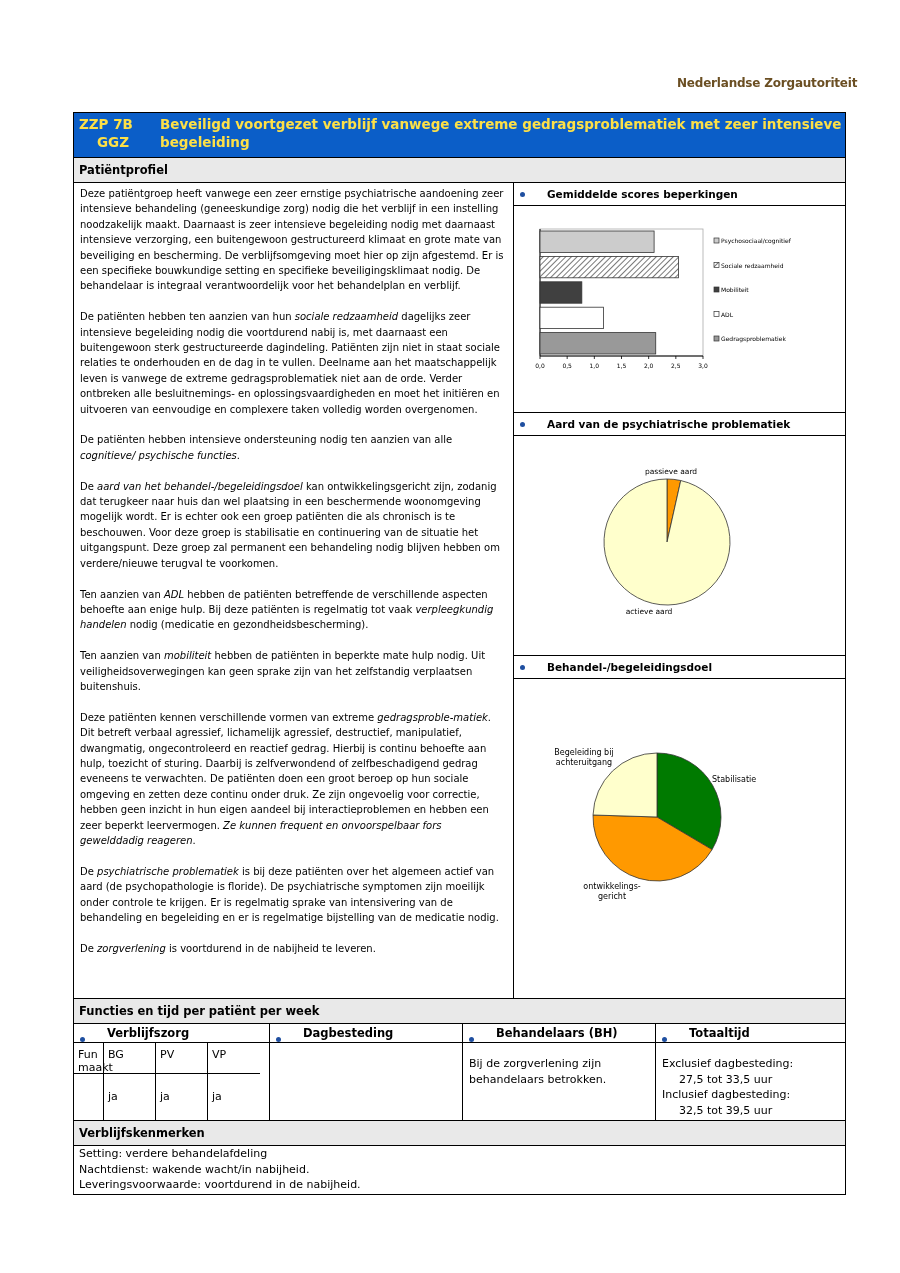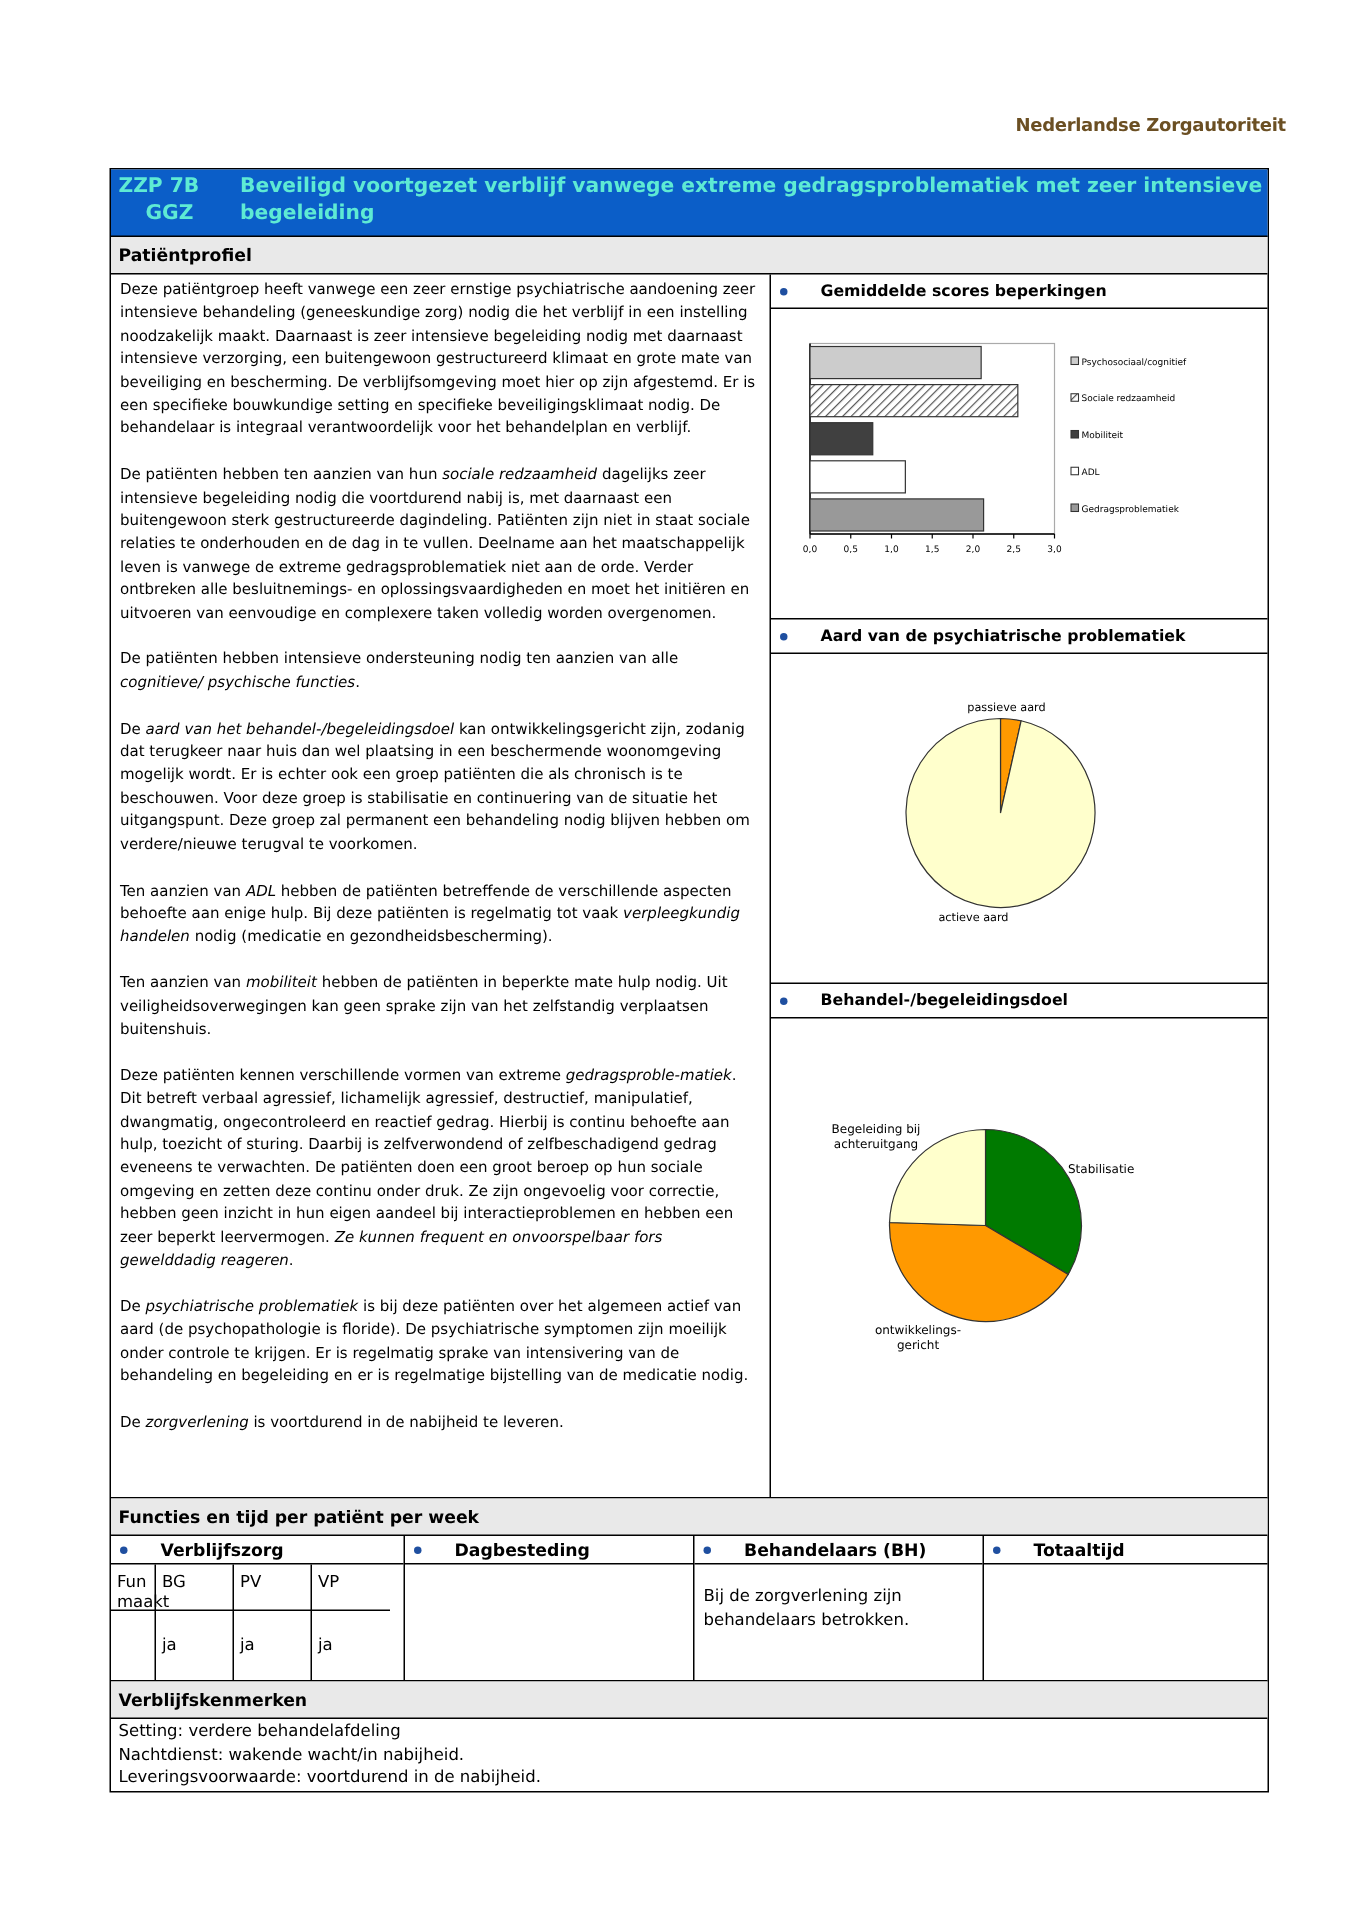--- a/index.html
+++ b/index.html
@@ -1,37 +1,37 @@
 <!DOCTYPE html>
 <html><head>
 <meta charset="utf-8">
 <style>
   html, body { margin: 0; padding: 0; background: #ffffff; }
   body { width: 900px; height: 1273px; position: relative; font-family: "DejaVu Sans", sans-serif; color: #000; }
   .brand { position: absolute; left: 677px; top: 76px; font-family: "DejaVu Sans", sans-serif; font-weight: bold; font-size: 12px; color: #6b4f23; letter-spacing: -0.2px; }
   .doc { position: absolute; left: 73px; top: 112px; width: 773px; border: 1.5px solid #000; box-sizing: border-box; }
-  .title-bar { background: #0b5ec8; color: #5eead4; display: flex; height: 44px; border-bottom: 1.5px solid #000; font-family: "DejaVu Sans", sans-serif; font-weight: bold; font-size: 13.5px; line-height: 18px; }
+  .title-bar { background: #0b5ec8; color: #fde047; display: flex; height: 44px; border-bottom: 1.5px solid #000; font-family: "DejaVu Sans", sans-serif; font-weight: bold; font-size: 13.5px; line-height: 18px; }
   .title-code { width: 72px; padding: 2px 0 0 5px; box-sizing: border-box; }
   .title-code div:nth-child(2) { padding-left: 18px; }
   .title-text { flex: 1; padding: 2px 0 0 14px; }
   .section-head { background: #e9e9e9; height: 24px; font-weight: bold; font-size: 11.5px; line-height: 24px; padding-left: 5px; border-bottom: 1.5px solid #000; }
   .profile { display: flex; height: 815px; border-bottom: 1.5px solid #000; }
   .profile-text { width: 440px; border-right: 1.5px solid #000; padding: 3px 6px 0 6px; box-sizing: border-box; font-size: 10px; line-height: 15.4px; }
   .profile-text p { margin: 0 0 15.4px 0; }
   .profile-text p:last-child { margin-bottom: 0; }
   .profile-charts { flex: 1; display: flex; flex-direction: column; }
   .chart-head { height: 22px; line-height: 22px; font-weight: bold; font-size: 10.5px; border-bottom: 1.5px solid #000; display: flex; align-items: center; }
   .chart-head.with-top { border-top: 1.5px solid #000; }
   .bullet { width: 5px; height: 5px; border-radius: 50%; background: #1f4fa0; margin: 0 22px 0 6px; display: inline-block; }
   .chart-box { position: relative; }
   .functies { border-bottom: 1.5px solid #000; }
   .func-grid { display: flex; }
   .func-col { border-right: 1.5px solid #000; box-sizing: border-box; }
   .func-col:last-child { border-right: none; }
-  .func-head { height: 18px; line-height: 18px; font-weight: bold; font-size: 11.5px; border-bottom: 1.5px solid #000; display: flex; align-items: center; }
+  .func-head { height: 18px; line-height: 18px; font-weight: bold; font-size: 11.5px; border-bottom: 1.5px solid #000; display: flex; align-items: flex-end; }
   .func-head .bullet { margin-right: 22px; }
   .func-body { height: 77px; font-size: 11px; line-height: 15.5px; padding: 0 6px; box-sizing: border-box; }
   .vz-table { display: grid; grid-template-columns: 30px 52px 52px 52px; grid-template-rows: 31px 46px; }
   .vz-cell { border-right: 1.5px solid #000; border-bottom: 1px solid #000; font-size: 11px; padding: 5px 4px 0 4px; box-sizing: border-box; line-height: 13px; }
   .vz-cell:nth-child(4n) { border-right: none; }
   .vz-cell.row2 { border-bottom: none; padding-top: 16px; }
   .kenmerken-body { font-size: 11px; line-height: 15.5px; padding: 0 5px 1px 5px; }
   svg text { font-family: "DejaVu Sans", sans-serif; }
 </style>
 </head>
@@ -173,20 +173,26 @@
         <div class="func-body" style="padding-top:13px;">
           <div>Bij de zorgverlening zijn</div>
           <div>behandelaars betrokken.</div>
         </div>
       </div>
       <div class="func-col" style="flex:1;">
         <div class="func-head">
           <span class="bullet"></span>
           <span>Totaaltijd</span>
         </div>
+        <div class="func-body" style="padding-top:13px;">
+          <div>Exclusief dagbesteding:</div>
+          <div style="padding-left:17px;">27,5 tot 33,5 uur</div>
+          <div>Inclusief dagbesteding:</div>
+          <div style="padding-left:17px;">32,5 tot 39,5 uur</div>
+        </div>
       </div>
     </div>
   </div>
 
   <div class="kenmerken">
     <div class="section-head">Verblijfskenmerken</div>
     <div class="kenmerken-body">
       <div>Setting: verdere behandelafdeling</div>
       <div>Nachtdienst: wakende wacht/in nabijheid.</div>
       <div>Leveringsvoorwaarde: voortdurend in de nabijheid.</div>

